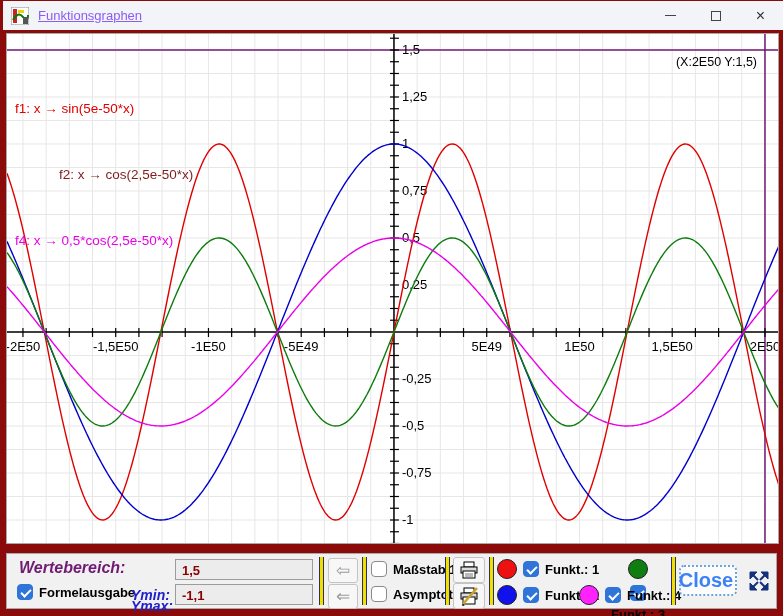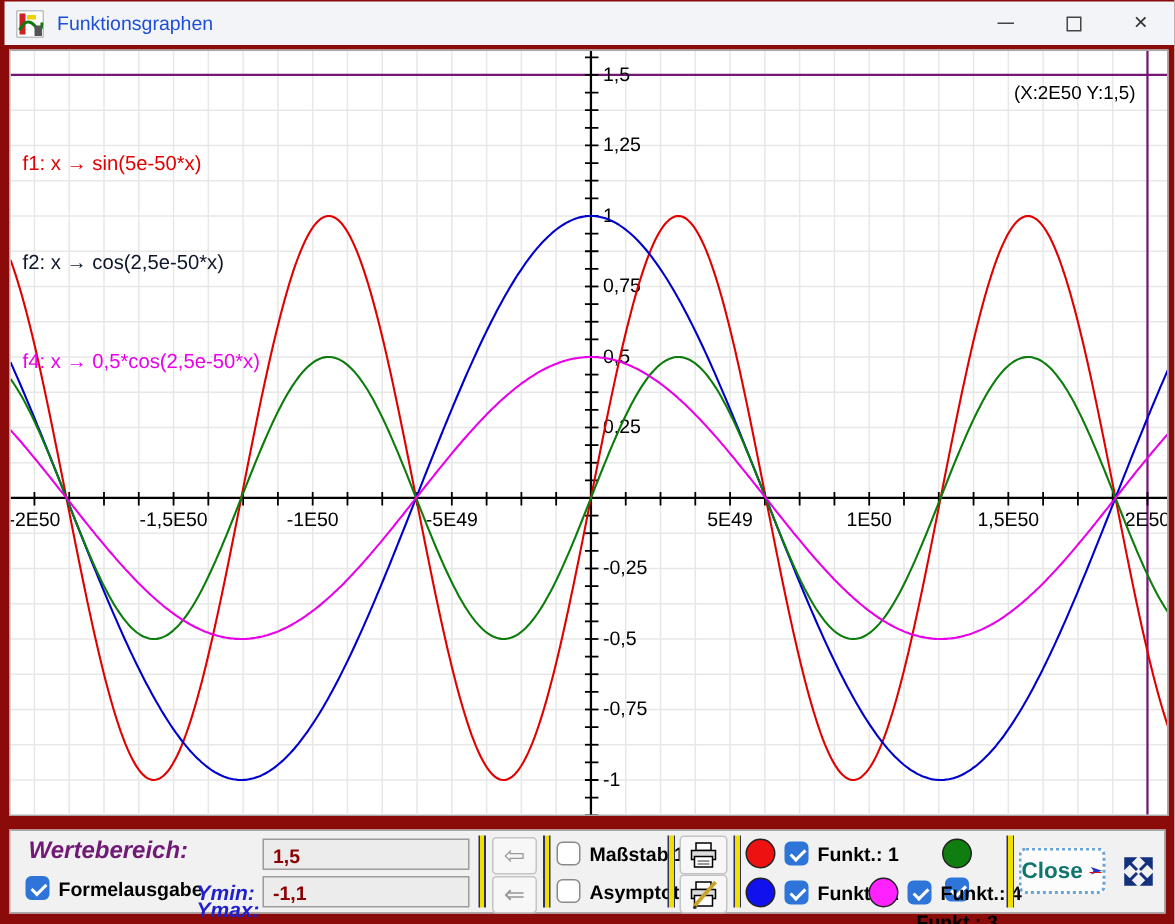--- a/index.html
+++ b/index.html
@@ -5,21 +5,21 @@
   * { margin:0; padding:0; box-sizing:border-box; }
   html,body { background:#c9c9c9; }
   body { font-family:"Liberation Sans", sans-serif; }
   .window { position:relative; width:783px; height:616px; background:#8b0a0a; overflow:hidden; }
 
   
   .titlebar { position:absolute; left:0; top:0; width:783px; height:30px;
     background:#f2f4f7; border-left:3px solid #8b0a0a; border-top:1px solid #8b0a0a;
     display:flex; align-items:center; }
   .app-icon { width:18px; height:18px; margin-left:8px; }
-  .title-text { font-size:13px; color:#1d4ed8; margin-left:9px; }
+  .title-text { font-size:13px; color:#8b5cf6; margin-left:9px;text-decoration:underline; }
   .win-controls { margin-left:auto; display:flex; height:100%; }
   .win-btn { width:45px; height:100%; display:flex; align-items:center; justify-content:center;
     color:#333; font-size:15px; cursor:default; }
   .min-glyph { display:block; width:11px; height:1px; background:#444; }
   .max-glyph { display:block; width:10px; height:10px; border:1px solid #444; }
   .close-glyph { font-size:16px; line-height:1; color:#333; }
 
   
   .plot { position:absolute; left:6px; top:33px; width:773px; height:511px;
     background:#fff; border:1px solid #a8a8a8; overflow:hidden; }
@@ -44,21 +44,21 @@
   .printbtn { width:32px; height:26px; }
   .cb { width:16px; height:16px; border:1px solid #8a8a8a; border-radius:4px; background:#fff;
     display:inline-block; position:relative; vertical-align:middle; }
   .cb.on { background:#2e74d9; border-color:#2e74d9; }
   .cb.on::after { content:""; position:absolute; left:3px; top:4px; width:8px; height:4px;
     border-left:2px solid #fff; border-bottom:2px solid #fff; transform:rotate(-45deg); }
   .cbrow { display:flex; align-items:center; gap:6px; }
   .swatch { width:20px; height:20px; border-radius:50%; border:1px solid #222; }
   .closebtn { width:58px; height:31px; background:#fcfcfc; border:2px dotted #6aa4d8; border-radius:5px;
     display:flex; align-items:center; justify-content:center; gap:4px; }
-  .closebtn .txt { color:#0f766e; font-weight:bold; font-size:15px; }
+  .closebtn .txt { color:#3b82f6; font-weight:bold; font-size:20px; }
   .expandbtn { width:27px; height:27px; background:#f1f1f1; border:none; display:flex;
     align-items:center; justify-content:center; }
 </style>
 </head>
 <body>
 
 <div class="window">
 
   <div class="titlebar">
     <svg class="app-icon" viewBox="0 0 18 18">
@@ -236,21 +236,21 @@
         <text x="394.96376289896807" y="395.9922737306843" text-anchor="start" fill="#000" font-size="13px" font-family="Liberation Sans, sans-serif">-0,5</text>
         <text x="394.96376289896807" y="442.9937454010302" text-anchor="start" fill="#000" font-size="13px" font-family="Liberation Sans, sans-serif">-0,75</text>
         <text x="394.96376289896807" y="489.99521707137603" text-anchor="start" fill="#000" font-size="13px" font-family="Liberation Sans, sans-serif">-1</text>
         <polyline points="0.0,139.3 1.5,143.5 3.0,147.9 4.5,152.6 6.0,157.6 7.5,162.7 9.0,168.1 10.5,173.7 12.0,179.5 13.5,185.5 15.0,191.7 16.5,198.0 18.0,204.6 19.5,211.2 21.0,218.0 22.5,225.0 24.0,232.1 25.5,239.2 27.0,246.5 28.5,253.8 30.0,261.3 31.5,268.7 33.0,276.3 34.5,283.8 36.0,291.4 37.5,299.0 39.0,306.6 40.5,314.2 42.0,321.8 43.5,329.3 45.0,336.8 46.5,344.2 48.0,351.5 49.5,358.7 51.0,365.9 52.5,372.9 54.0,379.8 55.5,386.6 57.0,393.2 58.5,399.7 60.0,406.0 61.5,412.1 63.0,418.1 64.5,423.8 66.0,429.4 67.5,434.7 69.0,439.8 70.5,444.7 72.0,449.3 73.5,453.7 75.0,457.8 76.5,461.7 78.0,465.3 79.5,468.6 81.0,471.7 82.5,474.4 84.0,476.9 85.5,479.1 87.0,481.0 88.5,482.6 90.0,483.9 91.5,484.9 93.0,485.5 94.5,485.9 96.0,486.0 97.5,485.7 99.0,485.2 100.5,484.3 102.0,483.2 103.5,481.7 105.0,480.0 106.5,477.9 108.0,475.5 109.5,472.9 111.0,470.0 112.5,466.8 114.0,463.3 115.5,459.5 117.0,455.5 118.5,451.2 120.0,446.7 121.5,441.9 123.0,436.9 124.5,431.7 126.0,426.2 127.5,420.6 129.0,414.7 130.5,408.7 132.0,402.4 133.5,396.0 135.0,389.5 136.5,382.7 138.0,375.9 139.5,368.9 141.0,361.8 142.5,354.6 144.0,347.3 145.5,340.0 147.0,332.5 148.5,325.0 150.0,317.5 151.5,309.9 153.0,302.3 154.5,294.7 156.0,287.1 157.5,279.5 159.0,272.0 160.5,264.5 162.0,257.0 163.5,249.6 165.0,242.3 166.5,235.1 168.0,228.0 169.5,221.0 171.0,214.2 172.5,207.4 174.0,200.8 175.5,194.4 177.0,188.1 178.5,182.1 180.0,176.2 181.5,170.5 183.0,165.0 184.5,159.8 186.0,154.7 187.5,149.9 189.0,145.3 190.5,141.0 192.0,137.0 193.5,133.2 195.0,129.7 196.5,126.4 198.0,123.5 199.5,120.8 201.0,118.4 202.5,116.3 204.0,114.5 205.5,113.0 207.0,111.8 208.5,110.9 210.0,110.3 211.5,110.0 213.0,110.0 214.5,110.4 216.0,111.0 217.5,111.9 219.0,113.2 220.5,114.7 222.0,116.6 223.5,118.7 225.0,121.2 226.5,123.9 228.0,126.9 229.5,130.2 231.0,133.8 232.5,137.6 234.0,141.7 235.5,146.1 237.0,150.7 238.5,155.5 240.0,160.6 241.5,165.9 243.0,171.4 244.5,177.1 246.0,183.0 247.5,189.1 249.0,195.4 250.5,201.9 252.0,208.5 253.5,215.2 255.0,222.1 256.5,229.2 258.0,236.3 259.5,243.5 261.0,250.8 262.5,258.2 264.0,265.7 265.5,273.2 267.0,280.7 268.5,288.3 270.0,295.9 271.5,303.5 273.0,311.1 274.5,318.7 276.0,326.2 277.5,333.7 279.0,341.1 280.5,348.5 282.0,355.8 283.5,363.0 285.0,370.0 286.5,377.0 288.0,383.8 289.5,390.5 291.0,397.1 292.5,403.4 294.0,409.6 295.5,415.7 297.0,421.5 298.5,427.1 300.0,432.5 301.5,437.7 303.0,442.7 304.5,447.4 306.0,451.9 307.5,456.2 309.0,460.1 310.5,463.9 312.0,467.3 313.5,470.5 315.0,473.3 316.5,475.9 318.0,478.3 319.5,480.3 321.0,482.0 322.5,483.4 324.0,484.5 325.5,485.3 327.0,485.8 328.5,486.0 330.0,485.9 331.5,485.5 333.0,484.7 334.5,483.7 336.0,482.4 337.5,480.7 339.0,478.8 340.5,476.5 342.0,474.0 343.5,471.2 345.0,468.1 346.5,464.7 348.0,461.1 349.5,457.2 351.0,453.0 352.5,448.6 354.0,443.9 355.5,439.0 357.0,433.9 358.5,428.5 360.0,422.9 361.5,417.1 363.0,411.2 364.5,405.0 366.0,398.7 367.5,392.2 369.0,385.5 370.5,378.7 372.0,371.8 373.5,364.7 375.0,357.6 376.5,350.3 378.0,343.0 379.5,335.6 381.0,328.1 382.5,320.6 384.0,313.0 385.5,305.4 387.0,297.8 388.5,290.2 390.0,282.6 391.5,275.1 393.0,267.5 394.5,260.1 396.0,252.7 397.5,245.3 399.0,238.1 400.5,230.9 402.0,223.9 403.5,216.9 405.0,210.2 406.5,203.5 408.0,197.0 409.5,190.7 411.0,184.5 412.5,178.6 414.0,172.8 415.5,167.2 417.0,161.9 418.5,156.7 420.0,151.8 421.5,147.2 423.0,142.8 424.5,138.6 426.0,134.7 427.5,131.1 429.0,127.7 430.5,124.6 432.0,121.8 433.5,119.3 435.0,117.1 436.5,115.2 438.0,113.6 439.5,112.2 441.0,111.2 442.5,110.5 444.0,110.1 445.5,110.0 447.0,110.2 448.5,110.7 450.0,111.5 451.5,112.7 453.0,114.1 454.5,115.8 456.0,117.8 457.5,120.2 459.0,122.8 460.5,125.7 462.0,128.8 463.5,132.3 465.0,136.0 466.5,140.0 468.0,144.3 469.5,148.8 471.0,153.5 472.5,158.5 474.0,163.7 475.5,169.1 477.0,174.8 478.5,180.6 480.0,186.6 481.5,192.8 483.0,199.2 484.5,205.8 486.0,212.5 487.5,219.3 489.0,226.3 490.5,233.4 492.0,240.5 493.5,247.8 495.0,255.2 496.5,262.6 498.0,270.1 499.5,277.7 501.0,285.2 502.5,292.8 504.0,300.4 505.5,308.0 507.0,315.6 508.5,323.1 510.0,330.7 511.5,338.1 513.0,345.5 514.5,352.8 516.0,360.0 517.5,367.2 519.0,374.2 520.5,381.1 522.0,387.8 523.5,394.4 525.0,400.9 526.5,407.1 528.0,413.2 529.5,419.1 531.0,424.9 532.5,430.4 534.0,435.6 535.5,440.7 537.0,445.5 538.5,450.1 540.0,454.5 541.5,458.6 543.0,462.4 544.5,465.9 546.0,469.2 547.5,472.2 549.0,474.9 550.5,477.3 552.0,479.5 553.5,481.3 555.0,482.8 556.5,484.1 558.0,485.0 559.5,485.6 561.0,486.0 562.5,486.0 564.0,485.7 565.5,485.1 567.0,484.2 568.5,482.9 570.0,481.4 571.5,479.6 573.0,477.5 574.5,475.1 576.0,472.4 577.5,469.4 579.0,466.1 580.5,462.6 582.0,458.8 583.5,454.7 585.0,450.4 586.5,445.8 588.0,441.0 589.5,436.0 591.0,430.7 592.5,425.2 594.0,419.5 595.5,413.6 597.0,407.5 598.5,401.3 600.0,394.8 601.5,388.2 603.0,381.5 604.5,374.6 606.0,367.6 607.5,360.5 609.0,353.3 610.5,346.0 612.0,338.6 613.5,331.1 615.0,323.6 616.5,316.1 618.0,308.5 619.5,300.9 621.0,293.3 622.5,285.7 624.0,278.1 625.5,270.6 627.0,263.1 628.5,255.7 630.0,248.3 631.5,241.0 633.0,233.8 634.5,226.7 636.0,219.8 637.5,212.9 639.0,206.2 640.5,199.6 642.0,193.2 643.5,187.0 645.0,181.0 646.5,175.1 648.0,169.5 649.5,164.0 651.0,158.8 652.5,153.8 654.0,149.1 655.5,144.5 657.0,140.3 658.5,136.3 660.0,132.5 661.5,129.1 663.0,125.9 664.5,122.9 666.0,120.3 667.5,118.0 669.0,115.9 670.5,114.2 672.0,112.7 673.5,111.6 675.0,110.8 676.5,110.2 678.0,110.0 679.5,110.1 681.0,110.5 682.5,111.2 684.0,112.2 685.5,113.5 687.0,115.1 688.5,117.0 690.0,119.2 691.5,121.7 693.0,124.4 694.5,127.5 696.0,130.8 697.5,134.5 699.0,138.3 700.5,142.5 702.0,146.9 703.5,151.5 705.0,156.4 706.5,161.5 708.0,166.9 709.5,172.4 711.0,178.2 712.5,184.1 714.0,190.3 715.5,196.6 717.0,203.1 718.5,209.7 720.0,216.5 721.5,223.4 723.0,230.5 724.5,237.6 726.0,244.8 727.5,252.2 729.0,259.6 730.5,267.1 732.0,274.6 733.5,282.1 735.0,289.7 736.5,297.3 738.0,304.9 739.5,312.5 741.0,320.1 742.5,327.6 744.0,335.1 745.5,342.5 747.0,349.8 748.5,357.1 750.0,364.3 751.5,371.3 753.0,378.3 754.5,385.1 756.0,391.7 757.5,398.2 759.0,404.6 760.5,410.8 762.0,416.8 763.5,422.5 765.0,428.1 766.5,433.5 768.0,438.7 769.5,443.6 771.0,448.3 772.5,452.7" fill="none" stroke="#e00000" stroke-width="1.4"></polyline>
         <polyline points="0.0,207.4 1.5,210.8 3.0,214.2 4.5,217.6 6.0,221.0 7.5,224.5 9.0,228.0 10.5,231.6 12.0,235.1 13.5,238.7 15.0,242.3 16.5,246.0 18.0,249.7 19.5,253.3 21.0,257.0 22.5,260.8 24.0,264.5 25.5,268.2 27.0,272.0 28.5,275.8 30.0,279.5 31.5,283.3 33.0,287.1 34.5,290.9 36.0,294.7 37.5,298.5 39.0,302.3 40.5,306.1 42.0,309.9 43.5,313.7 45.0,317.5 46.5,321.3 48.0,325.0 49.5,328.8 51.0,332.5 52.5,336.2 54.0,340.0 55.5,343.7 57.0,347.3 58.5,351.0 60.0,354.6 61.5,358.2 63.0,361.8 64.5,365.4 66.0,368.9 67.5,372.4 69.0,375.9 70.5,379.3 72.0,382.8 73.5,386.1 75.0,389.5 76.5,392.8 78.0,396.0 79.5,399.3 81.0,402.4 82.5,405.6 84.0,408.7 85.5,411.7 87.0,414.7 88.5,417.7 90.0,420.6 91.5,423.4 93.0,426.2 94.5,429.0 96.0,431.7 97.5,434.3 99.0,436.9 100.5,439.5 102.0,441.9 103.5,444.3 105.0,446.7 106.5,449.0 108.0,451.2 109.5,453.4 111.0,455.5 112.5,457.5 114.0,459.5 115.5,461.4 117.0,463.3 118.5,465.1 120.0,466.8 121.5,468.4 123.0,470.0 124.5,471.5 126.0,472.9 127.5,474.3 129.0,475.5 130.5,476.8 132.0,477.9 133.5,479.0 135.0,480.0 136.5,480.9 138.0,481.7 139.5,482.5 141.0,483.2 142.5,483.8 144.0,484.3 145.5,484.8 147.0,485.2 148.5,485.5 150.0,485.7 151.5,485.9 153.0,486.0 154.5,486.0 156.0,485.9 157.5,485.8 159.0,485.5 160.5,485.2 162.0,484.9 163.5,484.4 165.0,483.9 166.5,483.3 168.0,482.6 169.5,481.8 171.0,481.0 172.5,480.1 174.0,479.1 175.5,478.1 177.0,476.9 178.5,475.7 180.0,474.4 181.5,473.1 183.0,471.7 184.5,470.2 186.0,468.6 187.5,467.0 189.0,465.3 190.5,463.5 192.0,461.7 193.5,459.8 195.0,457.8 196.5,455.8 198.0,453.7 199.5,451.5 201.0,449.3 202.5,447.0 204.0,444.7 205.5,442.3 207.0,439.8 208.5,437.3 210.0,434.7 211.5,432.1 213.0,429.4 214.5,426.6 216.0,423.8 217.5,421.0 219.0,418.1 220.5,415.1 222.0,412.1 223.5,409.1 225.0,406.0 226.5,402.9 228.0,399.7 229.5,396.5 231.0,393.2 232.5,389.9 234.0,386.6 235.5,383.2 237.0,379.8 238.5,376.4 240.0,372.9 241.5,369.4 243.0,365.9 244.5,362.3 246.0,358.7 247.5,355.1 249.0,351.5 250.5,347.8 252.0,344.2 253.5,340.5 255.0,336.7 256.5,333.0 258.0,329.3 259.5,325.5 261.0,321.8 262.5,318.0 264.0,314.2 265.5,310.4 267.0,306.6 268.5,302.8 270.0,299.0 271.5,295.2 273.0,291.4 274.5,287.6 276.0,283.8 277.5,280.0 279.0,276.3 280.5,272.5 282.0,268.7 283.5,265.0 285.0,261.3 286.5,257.5 288.0,253.8 289.5,250.1 291.0,246.5 292.5,242.8 294.0,239.2 295.5,235.6 297.0,232.0 298.5,228.5 300.0,225.0 301.5,221.5 303.0,218.0 304.5,214.6 306.0,211.2 307.5,207.9 309.0,204.6 310.5,201.3 312.0,198.0 313.5,194.8 315.0,191.7 316.5,188.6 318.0,185.5 319.5,182.5 321.0,179.5 322.5,176.6 324.0,173.7 325.5,170.9 327.0,168.1 328.5,165.4 330.0,162.7 331.5,160.1 333.0,157.5 334.5,155.1 336.0,152.6 337.5,150.2 339.0,147.9 340.5,145.7 342.0,143.5 343.5,141.3 345.0,139.3 346.5,137.3 348.0,135.3 349.5,133.4 351.0,131.6 352.5,129.9 354.0,128.2 355.5,126.6 357.0,125.1 358.5,123.6 360.0,122.3 361.5,120.9 363.0,119.7 364.5,118.5 366.0,117.4 367.5,116.4 369.0,115.5 370.5,114.6 372.0,113.8 373.5,113.1 375.0,112.4 376.5,111.8 378.0,111.4 379.5,110.9 381.0,110.6 382.5,110.3 384.0,110.1 385.5,110.0 387.0,110.0 388.5,110.0 390.0,110.1 391.5,110.3 393.0,110.6 394.5,111.0 396.0,111.4 397.5,111.9 399.0,112.5 400.5,113.1 402.0,113.8 403.5,114.6 405.0,115.5 406.5,116.5 408.0,117.5 409.5,118.6 411.0,119.8 412.5,121.0 414.0,122.3 415.5,123.7 417.0,125.2 418.5,126.7 420.0,128.3 421.5,130.0 423.0,131.7 424.5,133.5 426.0,135.4 427.5,137.3 429.0,139.4 430.5,141.4 432.0,143.6 433.5,145.8 435.0,148.0 436.5,150.3 438.0,152.7 439.5,155.2 441.0,157.7 442.5,160.2 444.0,162.8 445.5,165.5 447.0,168.2 448.5,171.0 450.0,173.8 451.5,176.7 453.0,179.6 454.5,182.6 456.0,185.7 457.5,188.7 459.0,191.8 460.5,195.0 462.0,198.2 463.5,201.4 465.0,204.7 466.5,208.0 468.0,211.4 469.5,214.8 471.0,218.2 472.5,221.7 474.0,225.2 475.5,228.7 477.0,232.2 478.5,235.8 480.0,239.4 481.5,243.0 483.0,246.7 484.5,250.3 486.0,254.0 487.5,257.7 489.0,261.4 490.5,265.2 492.0,268.9 493.5,272.7 495.0,276.4 496.5,280.2 498.0,284.0 499.5,287.8 501.0,291.6 502.5,295.4 504.0,299.2 505.5,303.0 507.0,306.8 508.5,310.6 510.0,314.4 511.5,318.2 513.0,321.9 514.5,325.7 516.0,329.5 517.5,333.2 519.0,336.9 520.5,340.6 522.0,344.3 523.5,348.0 525.0,351.7 526.5,355.3 528.0,358.9 529.5,362.5 531.0,366.0 532.5,369.6 534.0,373.1 535.5,376.5 537.0,380.0 538.5,383.4 540.0,386.7 541.5,390.1 543.0,393.4 544.5,396.6 546.0,399.8 547.5,403.0 549.0,406.1 550.5,409.2 552.0,412.3 553.5,415.3 555.0,418.2 556.5,421.1 558.0,424.0 559.5,426.7 561.0,429.5 562.5,432.2 564.0,434.8 565.5,437.4 567.0,439.9 568.5,442.4 570.0,444.8 571.5,447.1 573.0,449.4 574.5,451.6 576.0,453.8 577.5,455.9 579.0,457.9 580.5,459.9 582.0,461.8 583.5,463.6 585.0,465.4 586.5,467.1 588.0,468.7 589.5,470.3 591.0,471.7 592.5,473.2 594.0,474.5 595.5,475.8 597.0,477.0 598.5,478.1 600.0,479.2 601.5,480.1 603.0,481.0 604.5,481.9 606.0,482.6 607.5,483.3 609.0,483.9 610.5,484.4 612.0,484.9 613.5,485.3 615.0,485.6 616.5,485.8 618.0,485.9 619.5,486.0 621.0,486.0 622.5,485.9 624.0,485.7 625.5,485.5 627.0,485.2 628.5,484.8 630.0,484.3 631.5,483.8 633.0,483.2 634.5,482.5 636.0,481.7 637.5,480.8 639.0,479.9 640.5,478.9 642.0,477.8 643.5,476.7 645.0,475.5 646.5,474.2 648.0,472.8 649.5,471.4 651.0,469.9 652.5,468.3 654.0,466.7 655.5,465.0 657.0,463.2 658.5,461.3 660.0,459.4 661.5,457.5 663.0,455.4 664.5,453.3 666.0,451.1 667.5,448.9 669.0,446.6 670.5,444.2 672.0,441.8 673.5,439.3 675.0,436.8 676.5,434.2 678.0,431.6 679.5,428.9 681.0,426.1 682.5,423.3 684.0,420.4 685.5,417.5 687.0,414.6 688.5,411.6 690.0,408.5 691.5,405.4 693.0,402.3 694.5,399.1 696.0,395.9 697.5,392.6 699.0,389.3 700.5,386.0 702.0,382.6 703.5,379.2 705.0,375.7 706.5,372.3 708.0,368.7 709.5,365.2 711.0,361.7 712.5,358.1 714.0,354.4 715.5,350.8 717.0,347.2 718.5,343.5 720.0,339.8 721.5,336.1 723.0,332.3 724.5,328.6 726.0,324.8 727.5,321.1 729.0,317.3 730.5,313.5 732.0,309.7 733.5,305.9 735.0,302.1 736.5,298.3 738.0,294.5 739.5,290.7 741.0,286.9 742.5,283.1 744.0,279.4 745.5,275.6 747.0,271.8 748.5,268.0 750.0,264.3 751.5,260.6 753.0,256.9 754.5,253.2 756.0,249.5 757.5,245.8 759.0,242.2 760.5,238.6 762.0,235.0 763.5,231.4 765.0,227.9 766.5,224.3 768.0,220.9 769.5,217.4 771.0,214.0 772.5,210.6" fill="none" stroke="#0000cc" stroke-width="1.4"></polyline>
         <polyline points="0.0,218.6 1.5,220.7 3.0,223.0 4.5,225.3 6.0,227.8 7.5,230.4 9.0,233.0 10.5,235.8 12.0,238.8 13.5,241.7 15.0,244.8 16.5,248.0 18.0,251.3 19.5,254.6 21.0,258.0 22.5,261.5 24.0,265.0 25.5,268.6 27.0,272.2 28.5,275.9 30.0,279.6 31.5,283.4 33.0,287.1 34.5,290.9 36.0,294.7 37.5,298.5 39.0,302.3 40.5,306.1 42.0,309.9 43.5,313.6 45.0,317.4 46.5,321.1 48.0,324.7 49.5,328.4 51.0,331.9 52.5,335.4 54.0,338.9 55.5,342.3 57.0,345.6 58.5,348.8 60.0,352.0 61.5,355.1 63.0,358.0 64.5,360.9 66.0,363.7 67.5,366.3 69.0,368.9 70.5,371.3 72.0,373.6 73.5,375.8 75.0,377.9 76.5,379.8 78.0,381.6 79.5,383.3 81.0,384.8 82.5,386.2 84.0,387.5 85.5,388.5 87.0,389.5 88.5,390.3 90.0,390.9 91.5,391.4 93.0,391.8 94.5,392.0 96.0,392.0 97.5,391.9 99.0,391.6 100.5,391.2 102.0,390.6 103.5,389.9 105.0,389.0 106.5,387.9 108.0,386.8 109.5,385.4 111.0,384.0 112.5,382.4 114.0,380.6 115.5,378.8 117.0,376.7 118.5,374.6 120.0,372.3 121.5,370.0 123.0,367.5 124.5,364.8 126.0,362.1 127.5,359.3 129.0,356.4 130.5,353.3 132.0,350.2 133.5,347.0 135.0,343.7 136.5,340.4 138.0,336.9 139.5,333.5 141.0,329.9 142.5,326.3 144.0,322.7 145.5,319.0 147.0,315.2 148.5,311.5 150.0,307.7 151.5,303.9 153.0,300.1 154.5,296.3 156.0,292.5 157.5,288.8 159.0,285.0 160.5,281.2 162.0,277.5 163.5,273.8 165.0,270.2 166.5,266.6 168.0,263.0 169.5,259.5 171.0,256.1 172.5,252.7 174.0,249.4 175.5,246.2 177.0,243.1 178.5,240.0 180.0,237.1 181.5,234.2 183.0,231.5 184.5,228.9 186.0,226.4 187.5,223.9 189.0,221.7 190.5,219.5 192.0,217.5 193.5,215.6 195.0,213.8 196.5,212.2 198.0,210.7 199.5,209.4 201.0,208.2 202.5,207.1 204.0,206.2 205.5,205.5 207.0,204.9 208.5,204.4 210.0,204.1 211.5,204.0 213.0,204.0 214.5,204.2 216.0,204.5 217.5,205.0 219.0,205.6 220.5,206.4 222.0,207.3 223.5,208.4 225.0,209.6 226.5,211.0 228.0,212.5 229.5,214.1 231.0,215.9 232.5,217.8 234.0,219.9 235.5,222.0 237.0,224.3 238.5,226.7 240.0,229.3 241.5,231.9 243.0,234.7 244.5,237.6 246.0,240.5 247.5,243.6 249.0,246.7 250.5,249.9 252.0,253.2 253.5,256.6 255.0,260.1 256.5,263.6 258.0,267.1 259.5,270.7 261.0,274.4 262.5,278.1 264.0,281.8 265.5,285.6 267.0,289.4 268.5,293.2 270.0,297.0 271.5,300.8 273.0,304.6 274.5,308.3 276.0,312.1 277.5,315.9 279.0,319.6 280.5,323.2 282.0,326.9 283.5,330.5 285.0,334.0 286.5,337.5 288.0,340.9 289.5,344.3 291.0,347.5 292.5,350.7 294.0,353.8 295.5,356.8 297.0,359.7 298.5,362.6 300.0,365.3 301.5,367.9 303.0,370.4 304.5,372.7 306.0,375.0 307.5,377.1 309.0,379.1 310.5,380.9 312.0,382.6 313.5,384.2 315.0,385.7 316.5,387.0 318.0,388.1 319.5,389.1 321.0,390.0 322.5,390.7 324.0,391.2 325.5,391.6 327.0,391.9 328.5,392.0 330.0,391.9 331.5,391.7 333.0,391.4 334.5,390.8 336.0,390.2 337.5,389.4 339.0,388.4 340.5,387.3 342.0,386.0 343.5,384.6 345.0,383.0 346.5,381.4 348.0,379.5 349.5,377.6 351.0,375.5 352.5,373.3 354.0,370.9 355.5,368.5 357.0,365.9 358.5,363.2 360.0,360.5 361.5,357.6 363.0,354.6 364.5,351.5 366.0,348.3 367.5,345.1 369.0,341.7 370.5,338.3 372.0,334.9 373.5,331.4 375.0,327.8 376.5,324.2 378.0,320.5 379.5,316.8 381.0,313.0 382.5,309.3 384.0,305.5 385.5,301.7 387.0,297.9 388.5,294.1 390.0,290.3 391.5,286.5 393.0,282.8 394.5,279.0 396.0,275.3 397.5,271.7 399.0,268.0 400.5,264.4 402.0,260.9 403.5,257.5 405.0,254.1 406.5,250.7 408.0,247.5 409.5,244.3 411.0,241.3 412.5,238.3 414.0,235.4 415.5,232.6 417.0,229.9 418.5,227.4 420.0,224.9 421.5,222.6 423.0,220.4 424.5,218.3 426.0,216.3 427.5,214.5 429.0,212.9 430.5,211.3 432.0,209.9 433.5,208.7 435.0,207.5 436.5,206.6 438.0,205.8 439.5,205.1 441.0,204.6 442.5,204.2 444.0,204.0 445.5,204.0 447.0,204.1 448.5,204.3 450.0,204.8 451.5,205.3 453.0,206.0 454.5,206.9 456.0,207.9 457.5,209.1 459.0,210.4 460.5,211.8 462.0,213.4 463.5,215.1 465.0,217.0 466.5,219.0 468.0,221.1 469.5,223.4 471.0,225.7 472.5,228.2 474.0,230.8 475.5,233.6 477.0,236.4 478.5,239.3 480.0,242.3 481.5,245.4 483.0,248.6 484.5,251.9 486.0,255.2 487.5,258.6 489.0,262.1 490.5,265.7 492.0,269.3 493.5,272.9 495.0,276.6 496.5,280.3 498.0,284.1 499.5,287.8 501.0,291.6 502.5,295.4 504.0,299.2 505.5,303.0 507.0,306.8 508.5,310.6 510.0,314.3 511.5,318.1 513.0,321.7 514.5,325.4 516.0,329.0 517.5,332.6 519.0,336.1 520.5,339.5 522.0,342.9 523.5,346.2 525.0,349.4 526.5,352.6 528.0,355.6 529.5,358.6 531.0,361.4 532.5,364.2 534.0,366.8 535.5,369.3 537.0,371.8 538.5,374.1 540.0,376.2 541.5,378.3 543.0,380.2 544.5,382.0 546.0,383.6 547.5,385.1 549.0,386.5 550.5,387.7 552.0,388.7 553.5,389.7 555.0,390.4 556.5,391.0 558.0,391.5 559.5,391.8 561.0,392.0 562.5,392.0 564.0,391.8 565.5,391.5 567.0,391.1 568.5,390.5 570.0,389.7 571.5,388.8 573.0,387.7 574.5,386.5 576.0,385.2 577.5,383.7 579.0,382.1 580.5,380.3 582.0,378.4 583.5,376.4 585.0,374.2 586.5,371.9 588.0,369.5 589.5,367.0 591.0,364.3 592.5,361.6 594.0,358.8 595.5,355.8 597.0,352.8 598.5,349.6 600.0,346.4 601.5,343.1 603.0,339.7 604.5,336.3 606.0,332.8 607.5,329.2 609.0,325.6 610.5,322.0 612.0,318.3 613.5,314.6 615.0,310.8 616.5,307.0 618.0,303.2 619.5,299.4 621.0,295.6 622.5,291.9 624.0,288.1 625.5,284.3 627.0,280.5 628.5,276.8 630.0,273.1 631.5,269.5 633.0,265.9 634.5,262.4 636.0,258.9 637.5,255.4 639.0,252.1 640.5,248.8 642.0,245.6 643.5,242.5 645.0,239.5 646.5,236.6 648.0,233.7 649.5,231.0 651.0,228.4 652.5,225.9 654.0,223.5 655.5,221.3 657.0,219.1 658.5,217.1 660.0,215.3 661.5,213.5 663.0,211.9 664.5,210.5 666.0,209.2 667.5,208.0 669.0,207.0 670.5,206.1 672.0,205.4 673.5,204.8 675.0,204.4 676.5,204.1 678.0,204.0 679.5,204.0 681.0,204.2 682.5,204.6 684.0,205.1 685.5,205.7 687.0,206.5 688.5,207.5 690.0,208.6 691.5,209.8 693.0,211.2 694.5,212.7 696.0,214.4 697.5,216.2 699.0,218.2 700.5,220.2 702.0,222.4 703.5,224.8 705.0,227.2 706.5,229.8 708.0,232.4 709.5,235.2 711.0,238.1 712.5,241.1 714.0,244.1 715.5,247.3 717.0,250.5 718.5,253.9 720.0,257.2 721.5,260.7 723.0,264.2 724.5,267.8 726.0,271.4 727.5,275.1 729.0,278.8 730.5,282.5 732.0,286.3 733.5,290.1 735.0,293.9 736.5,297.7 738.0,301.5 739.5,305.2 741.0,309.0 742.5,312.8 744.0,316.5 745.5,320.2 747.0,323.9 748.5,327.5 750.0,331.1 751.5,334.7 753.0,338.1 754.5,341.5 756.0,344.9 757.5,348.1 759.0,351.3 760.5,354.4 762.0,357.4 763.5,360.3 765.0,363.1 766.5,365.8 768.0,368.3 769.5,370.8 771.0,373.1 772.5,375.4" fill="none" stroke="#0c7c0c" stroke-width="1.4"></polyline>
         <polyline points="0.0,252.7 1.5,254.4 3.0,256.1 4.5,257.8 6.0,259.5 7.5,261.2 9.0,263.0 10.5,264.8 12.0,266.6 13.5,268.4 15.0,270.2 16.5,272.0 18.0,273.8 19.5,275.7 21.0,277.5 22.5,279.4 24.0,281.2 25.5,283.1 27.0,285.0 28.5,286.9 30.0,288.8 31.5,290.7 33.0,292.6 34.5,294.4 36.0,296.3 37.5,298.2 39.0,300.1 40.5,302.0 42.0,303.9 43.5,305.8 45.0,307.7 46.5,309.6 48.0,311.5 49.5,313.4 51.0,315.3 52.5,317.1 54.0,319.0 55.5,320.8 57.0,322.7 58.5,324.5 60.0,326.3 61.5,328.1 63.0,329.9 64.5,331.7 66.0,333.5 67.5,335.2 69.0,336.9 70.5,338.7 72.0,340.4 73.5,342.1 75.0,343.7 76.5,345.4 78.0,347.0 79.5,348.6 81.0,350.2 82.5,351.8 84.0,353.3 85.5,354.9 87.0,356.4 88.5,357.8 90.0,359.3 91.5,360.7 93.0,362.1 94.5,363.5 96.0,364.8 97.5,366.2 99.0,367.5 100.5,368.7 102.0,370.0 103.5,371.2 105.0,372.3 106.5,373.5 108.0,374.6 109.5,375.7 111.0,376.7 112.5,377.8 114.0,378.8 115.5,379.7 117.0,380.6 118.5,381.5 120.0,382.4 121.5,383.2 123.0,384.0 124.5,384.7 126.0,385.4 127.5,386.1 129.0,386.8 130.5,387.4 132.0,387.9 133.5,388.5 135.0,389.0 136.5,389.4 138.0,389.9 139.5,390.2 141.0,390.6 142.5,390.9 144.0,391.2 145.5,391.4 147.0,391.6 148.5,391.7 150.0,391.9 151.5,391.9 153.0,392.0 154.5,392.0 156.0,392.0 157.5,391.9 159.0,391.8 160.5,391.6 162.0,391.4 163.5,391.2 165.0,390.9 166.5,390.6 168.0,390.3 169.5,389.9 171.0,389.5 172.5,389.0 174.0,388.5 175.5,388.0 177.0,387.5 178.5,386.9 180.0,386.2 181.5,385.5 183.0,384.8 184.5,384.1 186.0,383.3 187.5,382.5 189.0,381.6 190.5,380.8 192.0,379.8 193.5,378.9 195.0,377.9 196.5,376.9 198.0,375.8 199.5,374.8 201.0,373.6 202.5,372.5 204.0,371.3 205.5,370.1 207.0,368.9 208.5,367.6 210.0,366.3 211.5,365.0 213.0,363.7 214.5,362.3 216.0,360.9 217.5,359.5 219.0,358.0 220.5,356.6 222.0,355.1 223.5,353.5 225.0,352.0 226.5,350.4 228.0,348.8 229.5,347.2 231.0,345.6 232.5,344.0 234.0,342.3 235.5,340.6 237.0,338.9 238.5,337.2 240.0,335.4 241.5,333.7 243.0,331.9 244.5,330.1 246.0,328.4 247.5,326.6 249.0,324.7 250.5,322.9 252.0,321.1 253.5,319.2 255.0,317.4 256.5,315.5 258.0,313.6 259.5,311.8 261.0,309.9 262.5,308.0 264.0,306.1 265.5,304.2 267.0,302.3 268.5,300.4 270.0,298.5 271.5,296.6 273.0,294.7 274.5,292.8 276.0,290.9 277.5,289.0 279.0,287.1 280.5,285.2 282.0,283.4 283.5,281.5 285.0,279.6 286.5,277.8 288.0,275.9 289.5,274.1 291.0,272.2 292.5,270.4 294.0,268.6 295.5,266.8 297.0,265.0 298.5,263.2 300.0,261.5 301.5,259.7 303.0,258.0 304.5,256.3 306.0,254.6 307.5,252.9 309.0,251.3 310.5,249.6 312.0,248.0 313.5,246.4 315.0,244.8 316.5,243.3 318.0,241.7 319.5,240.2 321.0,238.7 322.5,237.3 324.0,235.8 325.5,234.4 327.0,233.0 328.5,231.7 330.0,230.4 331.5,229.0 333.0,227.8 334.5,226.5 336.0,225.3 337.5,224.1 339.0,223.0 340.5,221.8 342.0,220.7 343.5,219.7 345.0,218.6 346.5,217.6 348.0,216.7 349.5,215.7 351.0,214.8 352.5,213.9 354.0,213.1 355.5,212.3 357.0,211.5 358.5,210.8 360.0,210.1 361.5,209.5 363.0,208.8 364.5,208.3 366.0,207.7 367.5,207.2 369.0,206.7 370.5,206.3 372.0,205.9 373.5,205.5 375.0,205.2 376.5,204.9 378.0,204.7 379.5,204.5 381.0,204.3 382.5,204.2 384.0,204.1 385.5,204.0 387.0,204.0 388.5,204.0 390.0,204.1 391.5,204.2 393.0,204.3 394.5,204.5 396.0,204.7 397.5,204.9 399.0,205.2 400.5,205.5 402.0,205.9 403.5,206.3 405.0,206.7 406.5,207.2 408.0,207.7 409.5,208.3 411.0,208.9 412.5,209.5 414.0,210.2 415.5,210.9 417.0,211.6 418.5,212.3 420.0,213.2 421.5,214.0 423.0,214.9 424.5,215.8 426.0,216.7 427.5,217.7 429.0,218.7 430.5,219.7 432.0,220.8 433.5,221.9 435.0,223.0 436.5,224.2 438.0,225.4 439.5,226.6 441.0,227.8 442.5,229.1 444.0,230.4 445.5,231.8 447.0,233.1 448.5,234.5 450.0,235.9 451.5,237.4 453.0,238.8 454.5,240.3 456.0,241.8 457.5,243.4 459.0,244.9 460.5,246.5 462.0,248.1 463.5,249.7 465.0,251.4 466.5,253.0 468.0,254.7 469.5,256.4 471.0,258.1 472.5,259.8 474.0,261.6 475.5,263.3 477.0,265.1 478.5,266.9 480.0,268.7 481.5,270.5 483.0,272.3 484.5,274.2 486.0,276.0 487.5,277.9 489.0,279.7 490.5,281.6 492.0,283.5 493.5,285.3 495.0,287.2 496.5,289.1 498.0,291.0 499.5,292.9 501.0,294.8 502.5,296.7 504.0,298.6 505.5,300.5 507.0,302.4 508.5,304.3 510.0,306.2 511.5,308.1 513.0,310.0 514.5,311.8 516.0,313.7 517.5,315.6 519.0,317.5 520.5,319.3 522.0,321.2 523.5,323.0 525.0,324.8 526.5,326.6 528.0,328.4 529.5,330.2 531.0,332.0 532.5,333.8 534.0,335.5 535.5,337.3 537.0,339.0 538.5,340.7 540.0,342.4 541.5,344.0 543.0,345.7 544.5,347.3 546.0,348.9 547.5,350.5 549.0,352.1 550.5,353.6 552.0,355.1 553.5,356.6 555.0,358.1 556.5,359.5 558.0,361.0 559.5,362.4 561.0,363.7 562.5,365.1 564.0,366.4 565.5,367.7 567.0,369.0 568.5,370.2 570.0,371.4 571.5,372.6 573.0,373.7 574.5,374.8 576.0,375.9 577.5,376.9 579.0,378.0 580.5,378.9 582.0,379.9 583.5,380.8 585.0,381.7 586.5,382.5 588.0,383.3 589.5,384.1 591.0,384.9 592.5,385.6 594.0,386.2 595.5,386.9 597.0,387.5 598.5,388.0 600.0,388.6 601.5,389.1 603.0,389.5 604.5,389.9 606.0,390.3 607.5,390.6 609.0,390.9 610.5,391.2 612.0,391.4 613.5,391.6 615.0,391.8 616.5,391.9 618.0,392.0 619.5,392.0 621.0,392.0 622.5,391.9 624.0,391.9 625.5,391.7 627.0,391.6 628.5,391.4 630.0,391.2 631.5,390.9 633.0,390.6 634.5,390.2 636.0,389.8 637.5,389.4 639.0,389.0 640.5,388.5 642.0,387.9 643.5,387.3 645.0,386.7 646.5,386.1 648.0,385.4 649.5,384.7 651.0,383.9 652.5,383.2 654.0,382.3 655.5,381.5 657.0,380.6 658.5,379.7 660.0,378.7 661.5,377.7 663.0,376.7 664.5,375.6 666.0,374.6 667.5,373.4 669.0,372.3 670.5,371.1 672.0,369.9 673.5,368.7 675.0,367.4 676.5,366.1 678.0,364.8 679.5,363.4 681.0,362.0 682.5,360.6 684.0,359.2 685.5,357.8 687.0,356.3 688.5,354.8 690.0,353.3 691.5,351.7 693.0,350.1 694.5,348.5 696.0,346.9 697.5,345.3 699.0,343.6 700.5,342.0 702.0,340.3 703.5,338.6 705.0,336.9 706.5,335.1 708.0,333.4 709.5,331.6 711.0,329.8 712.5,328.0 714.0,326.2 715.5,324.4 717.0,322.6 718.5,320.7 720.0,318.9 721.5,317.0 723.0,315.2 724.5,313.3 726.0,311.4 727.5,309.5 729.0,307.6 730.5,305.7 732.0,303.9 733.5,302.0 735.0,300.1 736.5,298.2 738.0,296.3 739.5,294.4 741.0,292.5 742.5,290.6 744.0,288.7 745.5,286.8 747.0,284.9 748.5,283.0 750.0,281.1 751.5,279.3 753.0,277.4 754.5,275.6 756.0,273.7 757.5,271.9 759.0,270.1 760.5,268.3 762.0,266.5 763.5,264.7 765.0,262.9 766.5,261.2 768.0,259.4 769.5,257.7 771.0,256.0 772.5,254.3" fill="none" stroke="#e800e8" stroke-width="1.4"></polyline>
       </svg>
     <div class="legend">
       <div style="color: rgb(224, 0, 0);">f1: x → sin(5e-50*x)</div>
-      <div style="color: #0f172a;">f2: x → cos(2,5e-50*x)</div>
+      <div style="color: #7f1d1d; margin-left: 44px;">f2: x → cos(2,5e-50*x)</div>
       <div style="color: rgb(232, 0, 232);">f4: x → 0,5*cos(2,5e-50*x)</div>
     </div>
     <div class="cursor-pos">(X:2E50  Y:1,5)</div>
   </div>
 
   <div class="panel">
 
     <div class="abs lbl-green" style="left:12px; top:5px;">Wertebereich:</div>
     <div class="abs cbrow" style="left:10px; top:30px;text-align:center;">
       <span class="cb on"></span>

